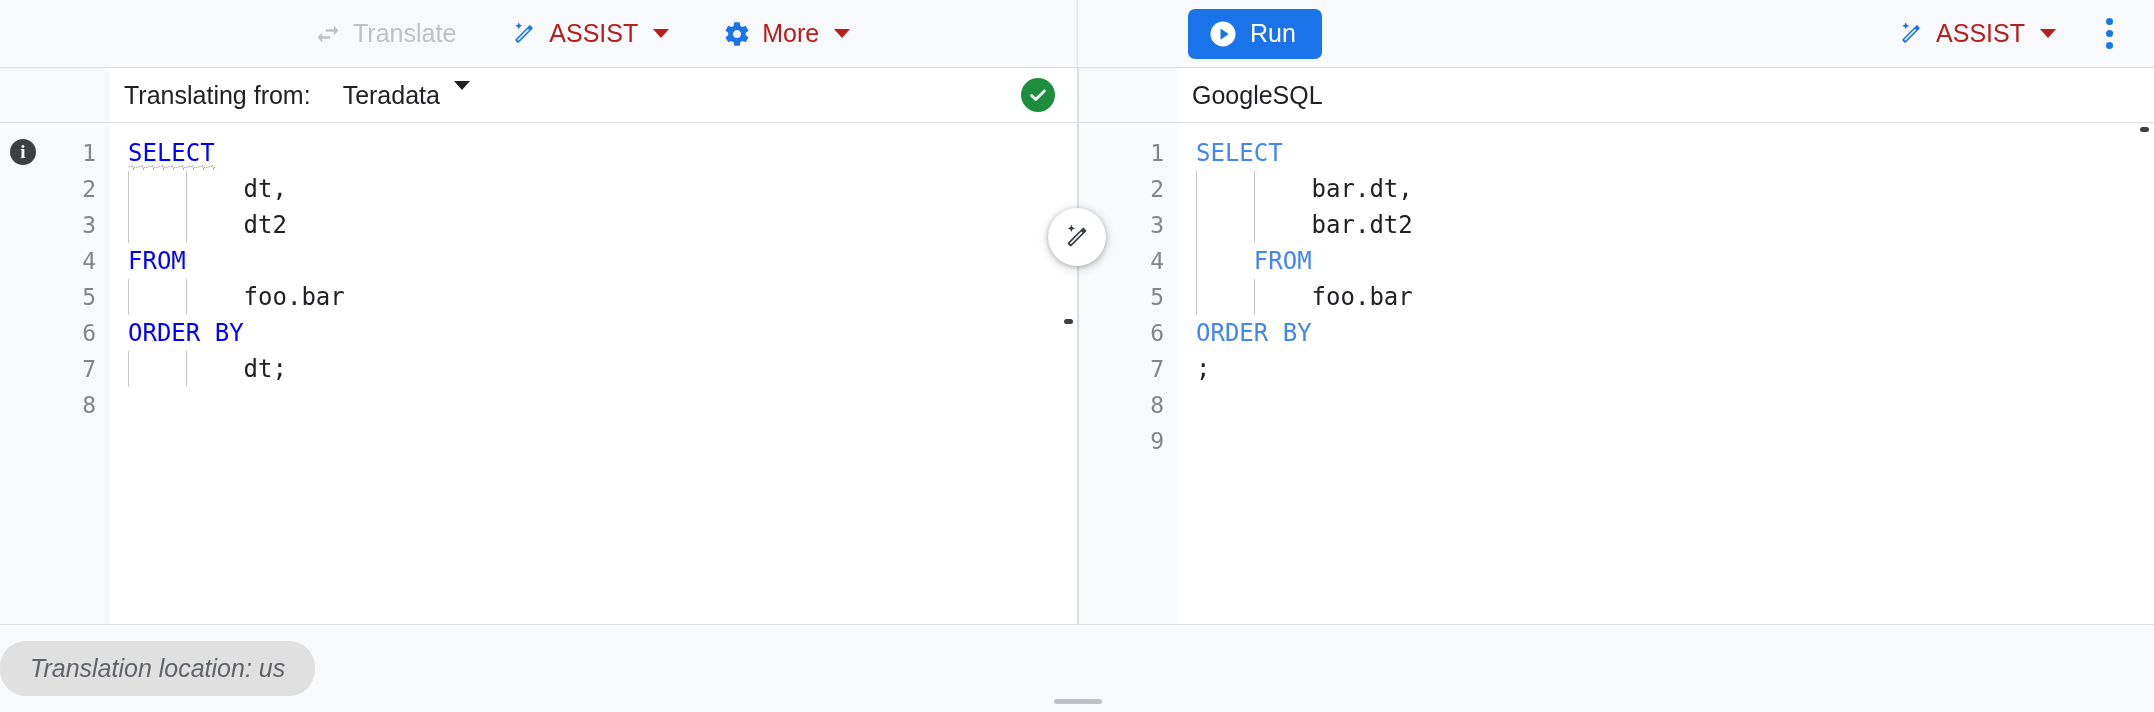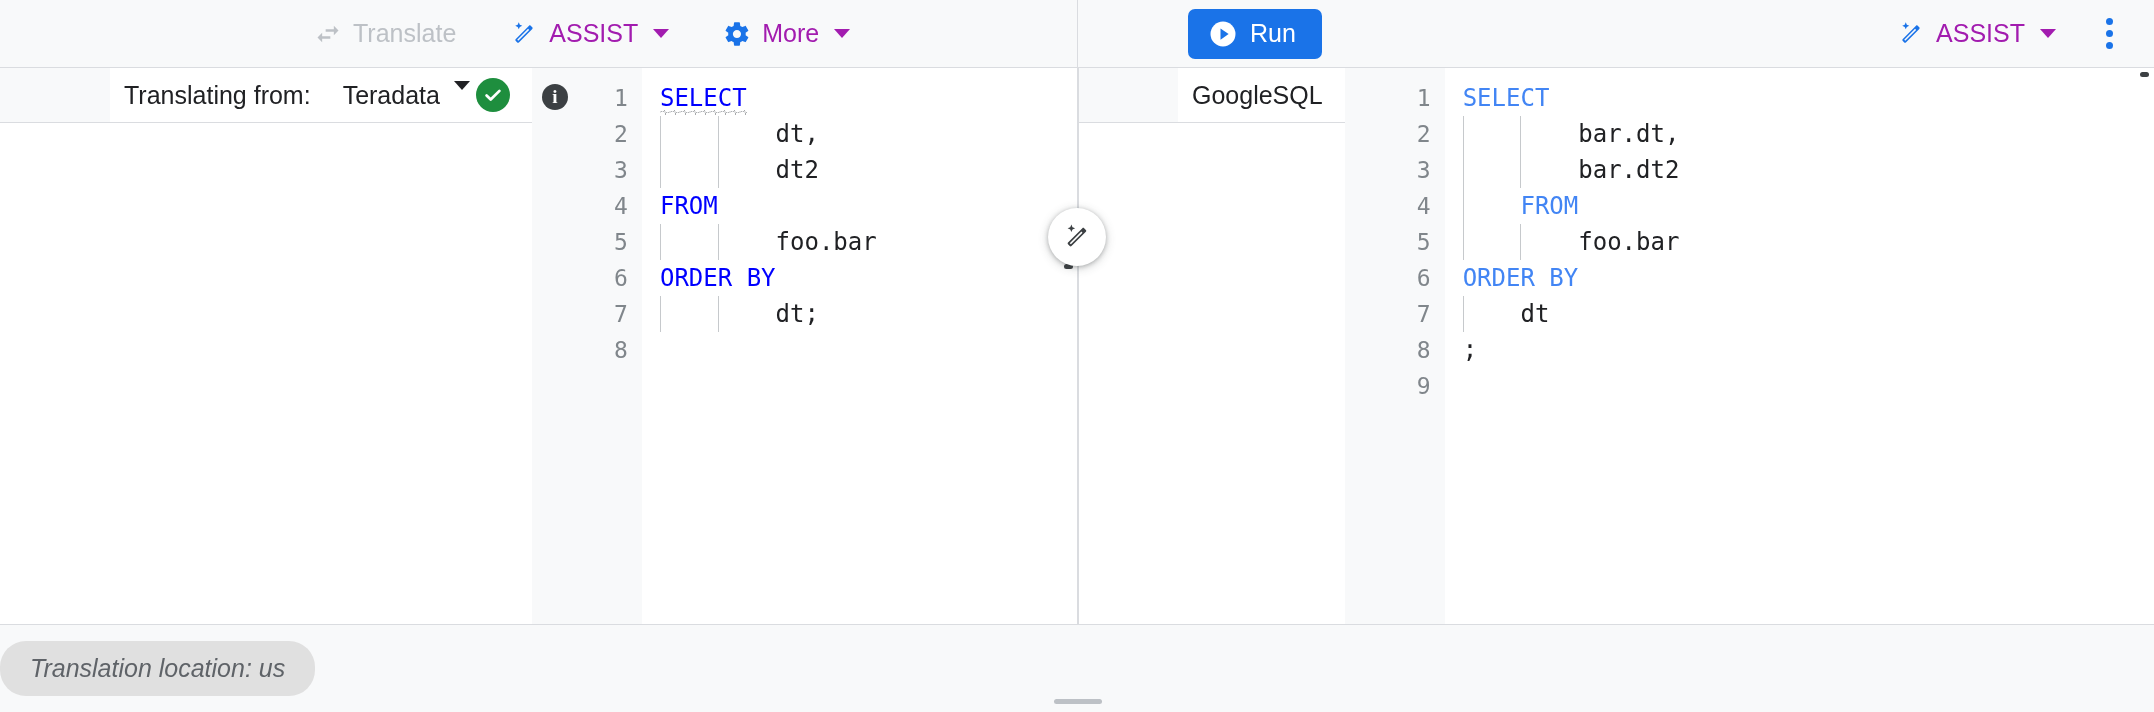--- a/index.html
+++ b/index.html
@@ -53,21 +53,21 @@
 
   .tb-btn {
     display: inline-flex;
     align-items: center;
     gap: 11px;
     height: 46px;
     padding: 0 14px;
     border: none;
     background: transparent;
     border-radius: 6px;
-    color: #a21caf;
+    color: #b91c1c;
     font-size: 25px;
     font-family: "Liberation Sans", sans-serif;
     white-space: nowrap;
     cursor: pointer;
   }
   .tb-btn.disabled { color: #bdc1c6; cursor: default; }
 
   .caret {
     width: 0; height: 0;
     border-left: 8px solid transparent;
@@ -115,21 +115,21 @@
   .panes {
     flex: 1;
     display: flex;
     min-height: 0;
     position: relative;
     background: #ffffff;
   }
 
   .pane {
     display: flex;
-    flex-direction: row;
+    flex-direction: column;
     min-width: 0;
     position: relative;
     background: #ffffff;
   }
   .pane-left  { width: 1078px; border-right: 1px solid #dadce0; }
   .pane-right { flex: 1; }
 
   
   .pane-head {
     height: 55px;
@@ -501,21 +501,20 @@
             <div>8</div>
             <div>9</div>
           </div>
         <div class="code" id="tgt-code">
             <div class="ln"><span class="kw-light">SELECT</span></div>
             <div class="ln"><span class="guide" style="left: 0px;"></span><span class="guide" style="left: 57.8px;"></span><span>        bar.dt,</span></div>
             <div class="ln"><span class="guide" style="left: 0px;"></span><span class="guide" style="left: 57.8px;"></span><span>        bar.dt2</span></div>
             <div class="ln"><span class="guide" style="left: 0px;"></span>    <span class="kw-light">FROM</span></div>
             <div class="ln"><span class="guide" style="left: 0px;"></span><span class="guide" style="left: 57.8px;"></span><span>        foo.bar</span></div>
             <div class="ln"><span class="kw-light">ORDER BY</span></div>
-            <div class="ln"><span class="guide" style="left: 0px;"></span><span>    dt</span></div>
             <div class="ln"><span>;</span></div>
             <div class="ln"><span></span></div>
           </div>
         <div class="vscroll-right"></div>
       </div>
     </div>
 
     <div class="splitter"></div>
     <div class="split-handle"></div>
 

